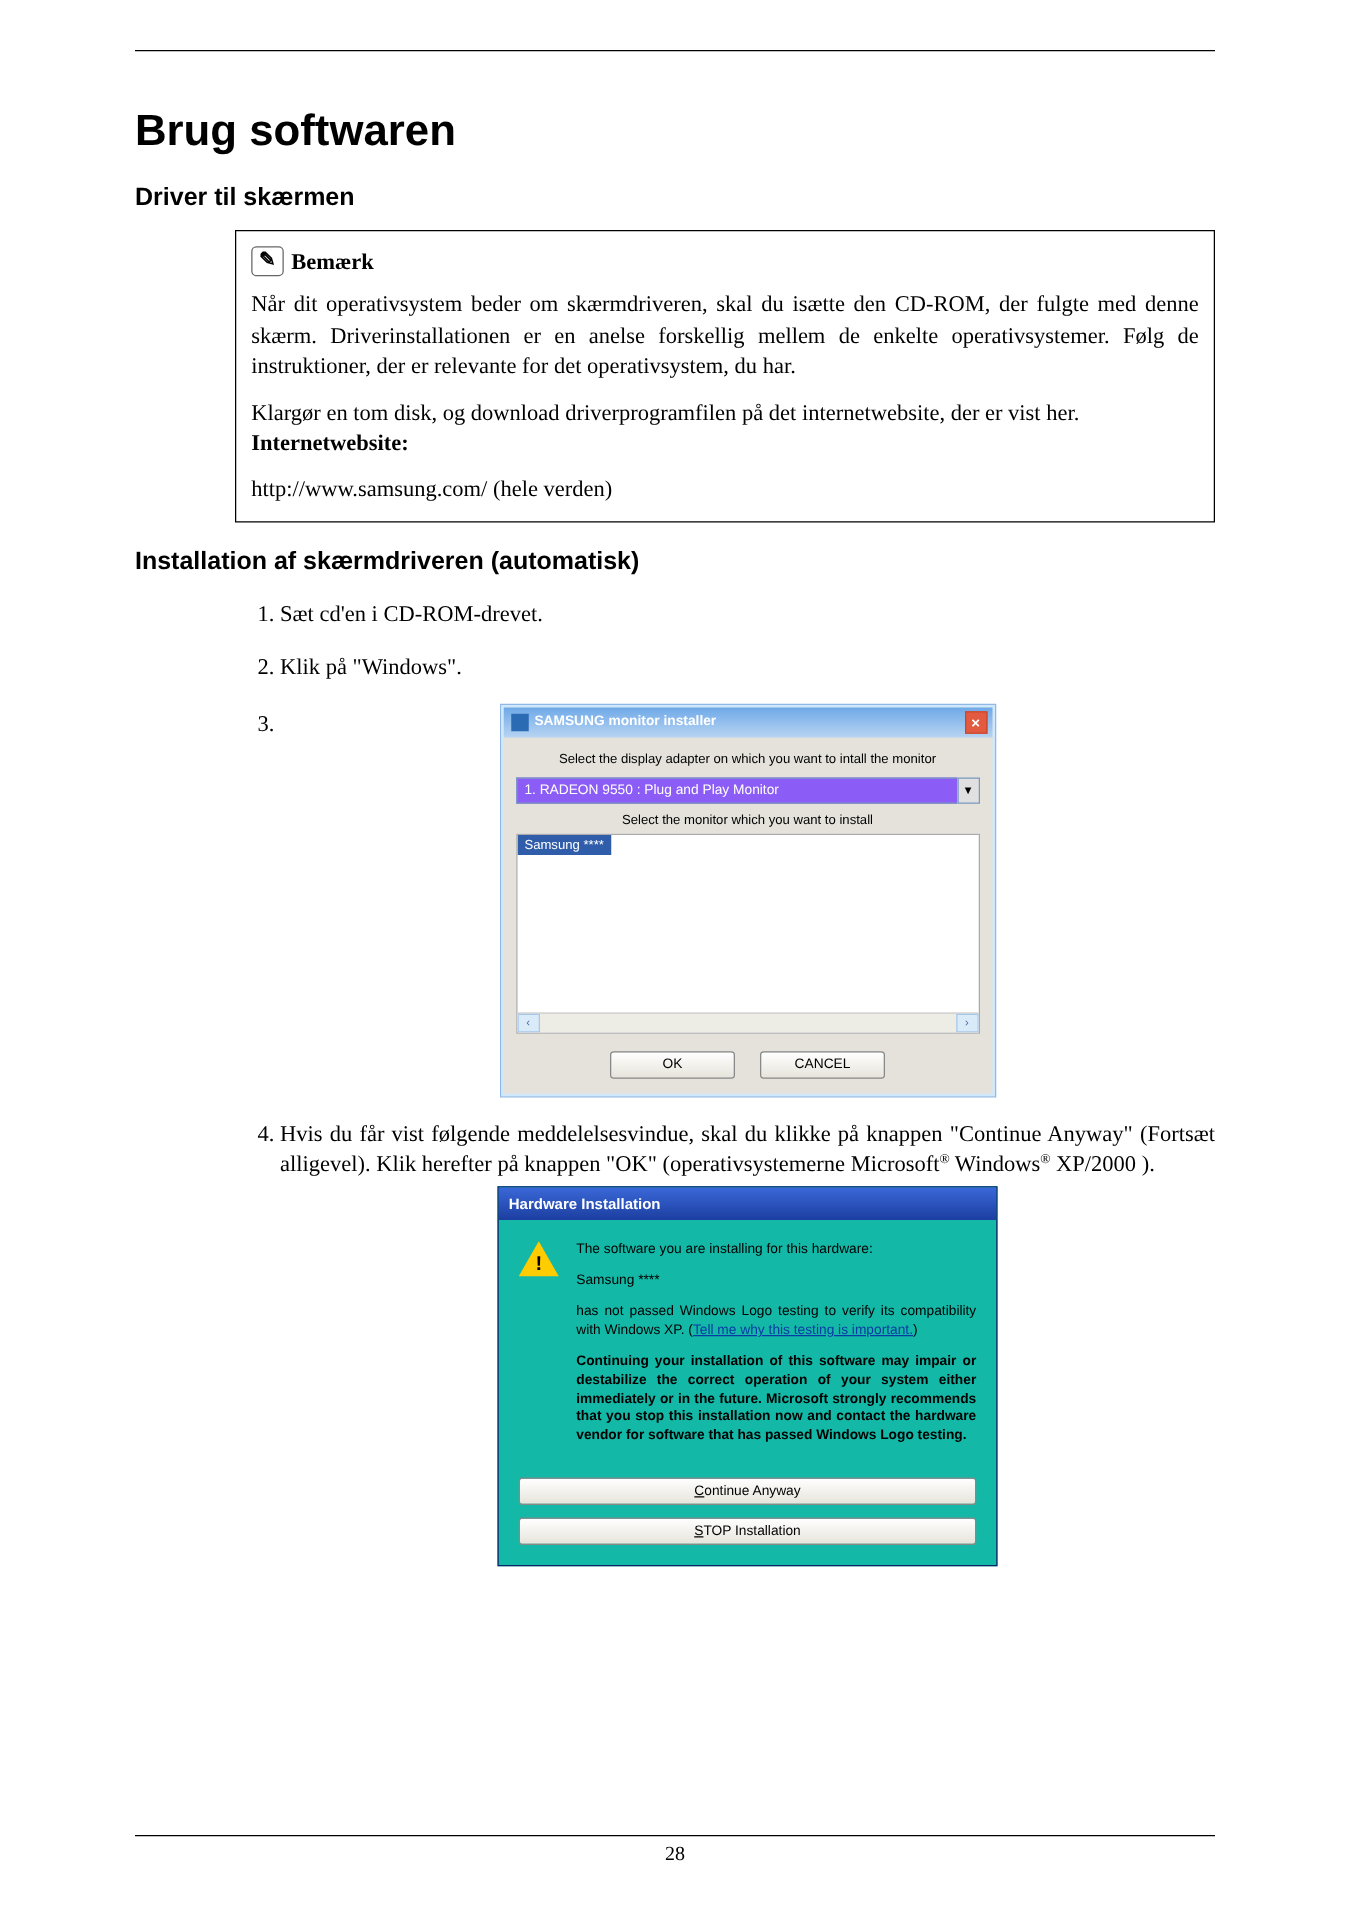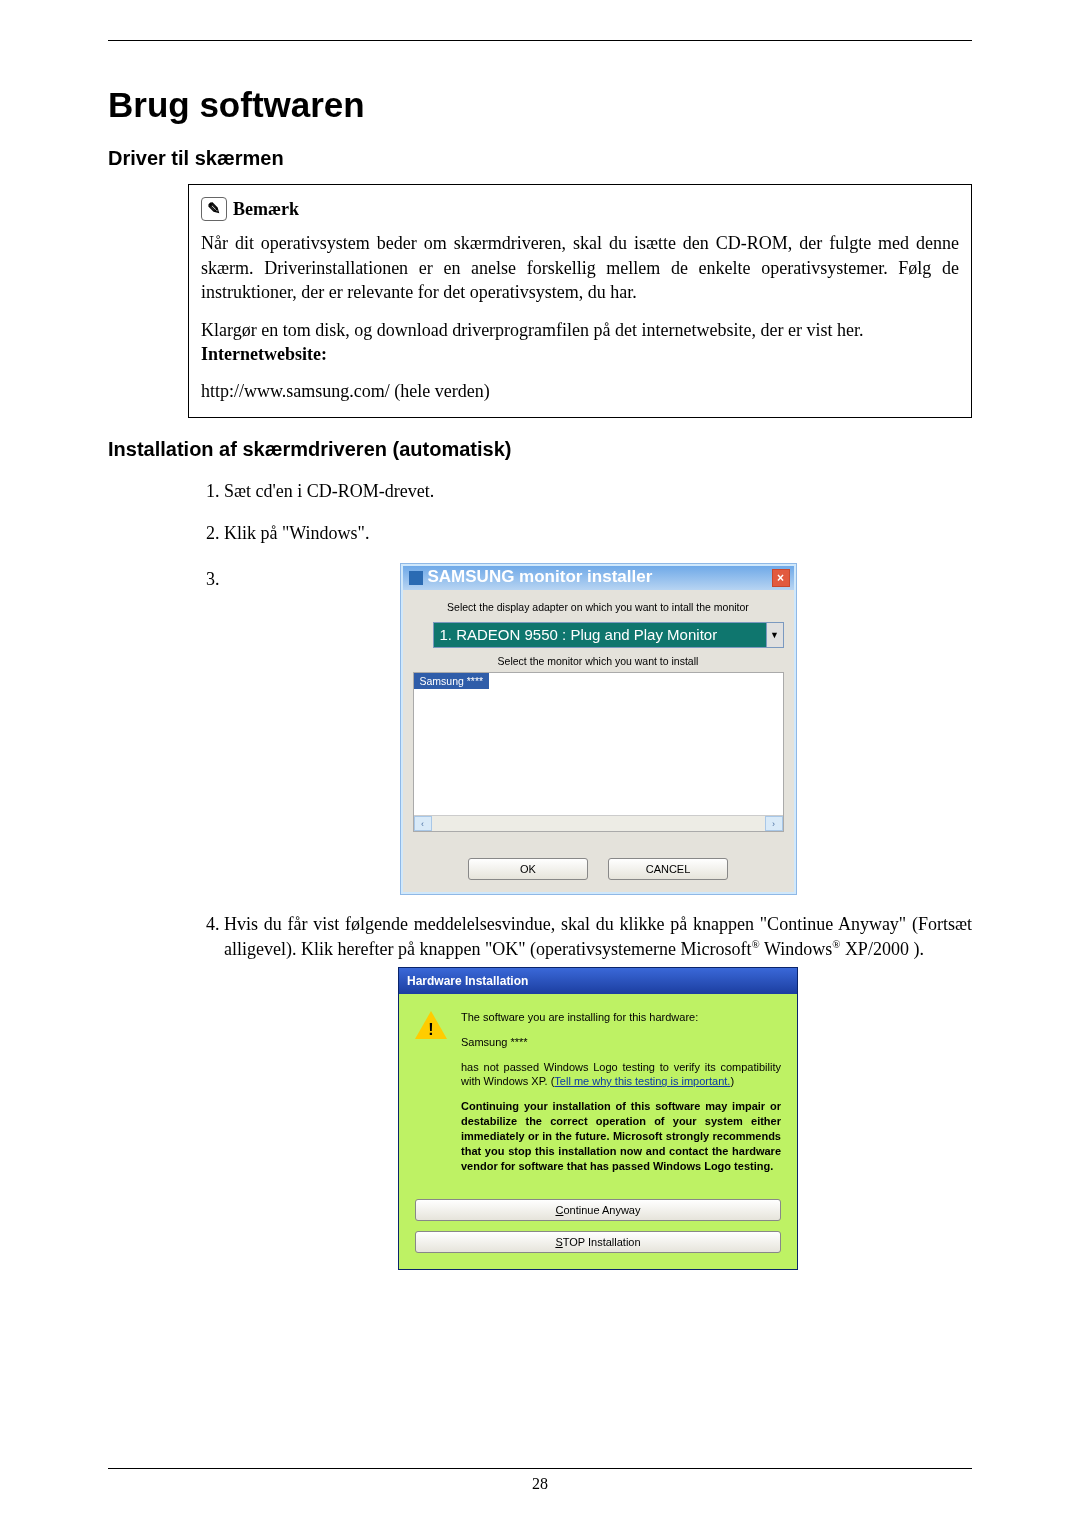--- a/index.html
+++ b/index.html
@@ -92,21 +92,21 @@
     height: 24px;
     padding: 0 4px 0 6px;
     background: linear-gradient(#6fa9e8,#b7d4f2);
     color: #fff;
   }
   .installer-titlebar .tb-left {
     display: flex;
     align-items: center;
     gap: 5px;
     font-weight: bold;
-    font-size: 17px;
+    font-size: 11px;
   }
   .tb-icon {
     width: 14px; height: 14px;
     background: #2b6bb3;
     display: inline-block;
   }
   .tb-close {
     width: 18px; height: 18px;
     background: #e25a3f;
     color: #fff;
@@ -125,27 +125,26 @@
     text-align: center;
     font-size: 10.5px;
     margin-bottom: 8px;
   }
   .installer-select {
     display: flex;
     margin-bottom: 6px;
   }
   .installer-select .sel-main {
     flex: 1;
-    background: #0f766e;
+    background: #8b5cf6;
     color: #fff;
     padding: 2px 6px;
-    font-size: 15px;
+    font-size: 11px;
     border: 1px solid #7a99c0;
     border-right: none;
-    margin-left: 20px;
   }
   .installer-select .sel-arrow {
     width: 18px;
     background: #e0e0e0;
     border: 1px solid #7a99c0;
     display: inline-flex;
     align-items: center;
     justify-content: center;
     font-size: 9px;
   }
@@ -191,44 +190,43 @@
     font-size: 9px;
     color: #4a6fa0;
   }
   .installer-buttons {
     display: flex;
     justify-content: center;
     gap: 20px;
     margin-top: 14px;
   }
   .installer-btn {
-    width: 120px;
+    width: 100px;
     height: 22px;
     background: linear-gradient(#fff,#e6e4db);
     border: 1px solid #888;
     border-radius: 3px;
     display: inline-flex;
     align-items: center;
     justify-content: center;
     font-size: 11px;
-    margin-top: 12px;
   }
 
   
   .hw-wrap {
     display: flex;
     justify-content: center;
     margin-top: 6px;
   }
   .hw-dialog {
     width: 400px;
     font-family: Tahoma, Arial, sans-serif;
     font-size: 11px;
     border: 1px solid #0a246a;
-    background: #bef264;
+    background: #14b8a6;
   }
   .hw-titlebar {
     height: 26px;
     background: linear-gradient(#3a68d8,#1c3ea0);
     color: #fff;
     font-weight: bold;
     display: flex;
     align-items: center;
     padding: 0 8px;
     font-size: 12px;

